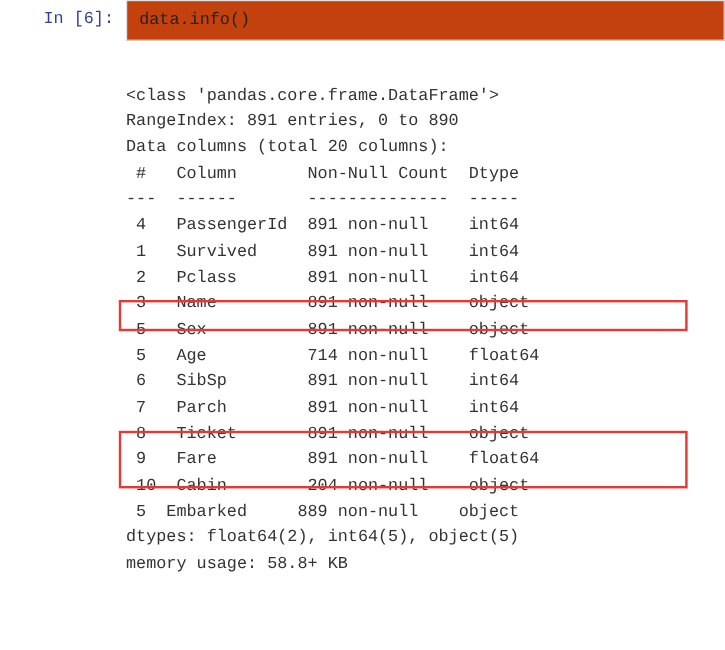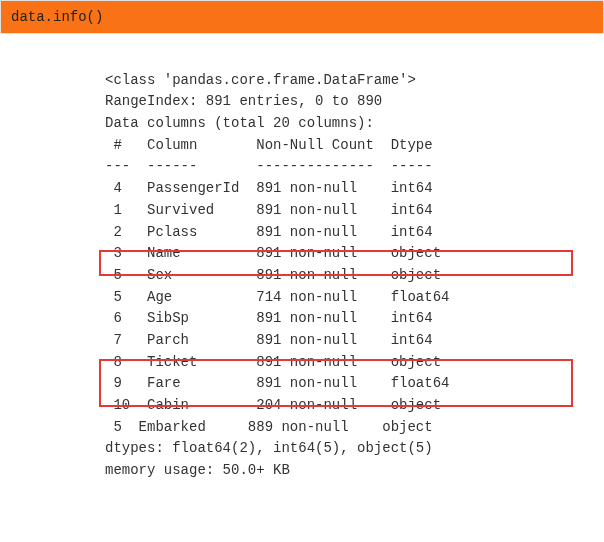--- a/index.html
+++ b/index.html
@@ -17,21 +17,21 @@
   .prompt {
     flex: 0 0 95px;
     text-align: right;
     padding: 8px 10px 8px 0;
     color: #303F9F;
     font-family: "Courier New", monospace;
     white-space: nowrap;
   }
   .code-area {
     flex: 1;
-    background: #f97316;
+    background: #c2410c;
     border: 1px solid #e0e0e0;
     padding: 8px 10px;
     font-family: "Courier New", monospace;
     color: #222;
   }
   .output {
     display: flex;
   }
   .output .prompt {
     flex: 0 0 95px;
@@ -60,20 +60,21 @@
     left: -6px;
     top: 325px;
     width: 470px;
     height: 44px;
   }
 </style>
 </head>
 <body>
 
 <div class="cell">
+  <div class="prompt">In [6]:</div>
   <div class="code-area">data.info()</div>
 </div>
 
 <div class="output">
   <div class="prompt"></div>
   <div class="output-body">
 <span>&lt;class 'pandas.core.frame.DataFrame'&gt;</span>
 <span>RangeIndex: 891 entries, 0 to 890</span>
 <span>Data columns (total 20 columns):</span>
 <span> #   Column       Non-Null Count  Dtype  </span>
@@ -84,17 +85,17 @@
 <span> 3   Name         891 non-null    object </span>
 <span> 5   Sex          891 non-null    object </span>
 <span> 5   Age          714 non-null    float64</span>
 <span> 6   SibSp        891 non-null    int64  </span>
 <span> 7   Parch        891 non-null    int64  </span>
 <span> 8   Ticket       891 non-null    object </span>
 <span> 9   Fare         891 non-null    float64</span>
 <span> 10  Cabin        204 non-null    object </span>
 <span> 5  Embarked     889 non-null    object </span>
 <span>dtypes: float64(2), int64(5), object(5)</span>
-<span>memory usage: 50.0+ KB</span>
+<span>memory usage: 58.8+ KB</span>
 <div class="box-red box1"></div>
 <div class="box-red box2"></div>
   </div>
 </div>
 
 </body></html>

